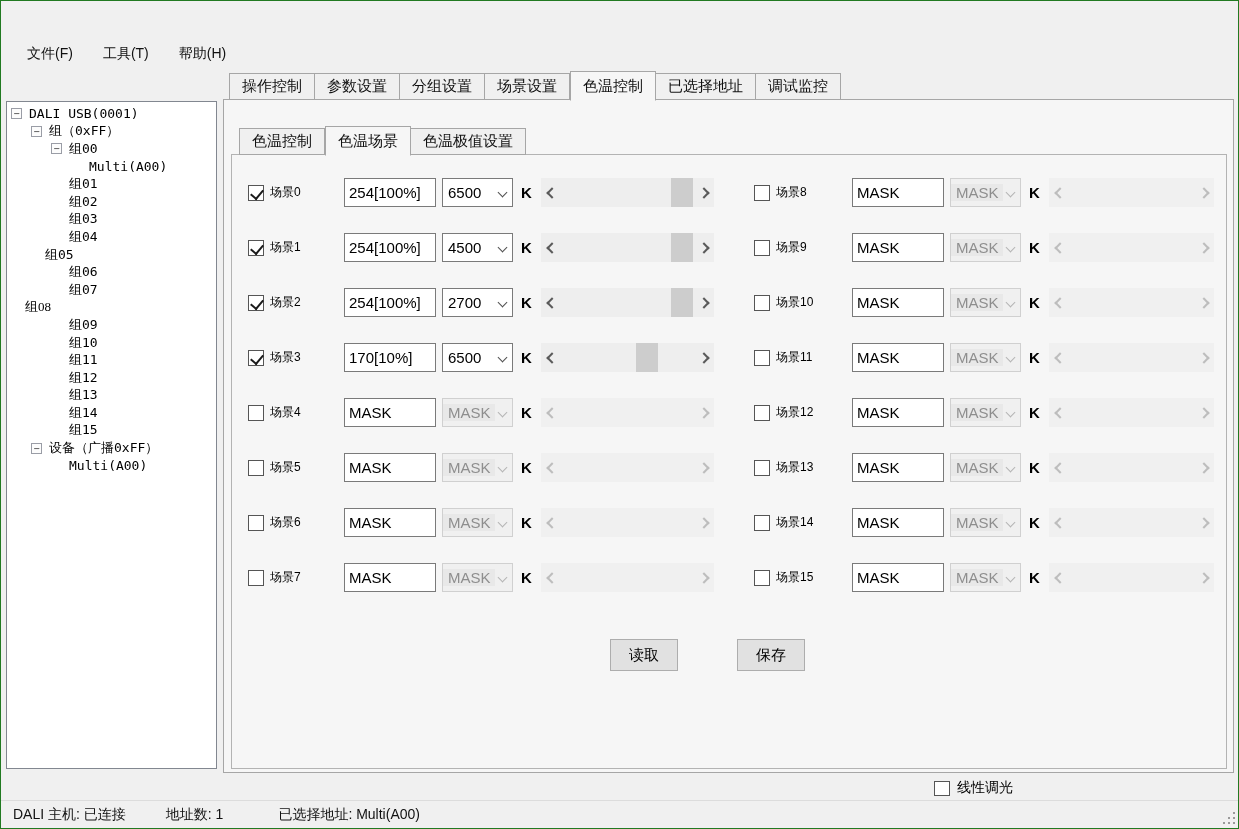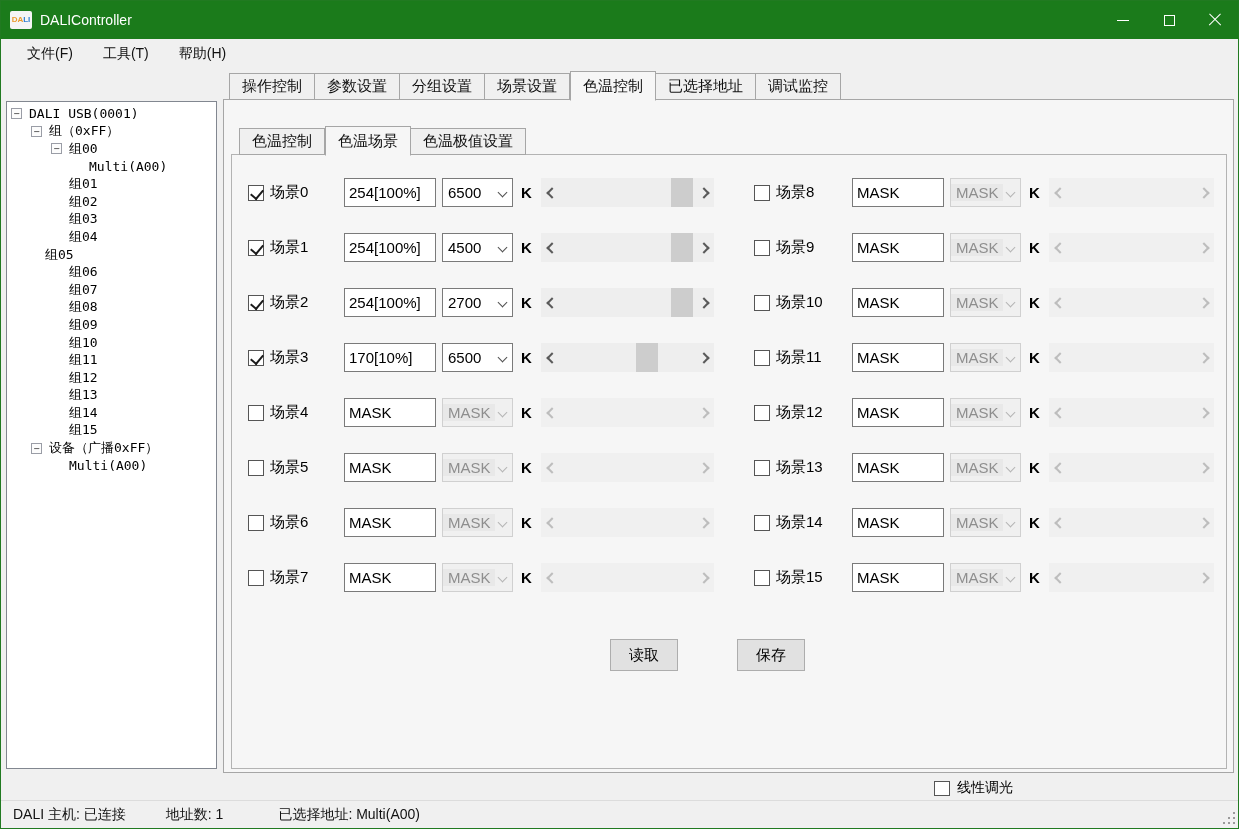--- a/index.html
+++ b/index.html
@@ -51,21 +51,21 @@
   .sub-page{ position:absolute; left:230px; top:153px; width:996px; height:615px;
     background:#f6f6f6; border:1px solid #b3b3b3; z-index:2; }
   
   .scene-col{ position:absolute; top:23px; }
   .col-left{ left:16px; width:466px; }
   .col-right{ left:522px; width:460px; }
   .scene-row{ display:flex; align-items:center; height:29px; margin-bottom:26px; }
   .checkbox{ position:relative; width:16px; height:16px; background:#fff; border:1px solid #555; flex:0 0 16px; }
   .checkbox.checked::after{ content:""; position:absolute; left:4px; top:1px; width:6px; height:10px;
     border:solid #1a1a1a; border-width:0 2px 2px 0; transform:rotate(40deg); }
-  .scene-name{ margin-left:6px; width:74px; font-size:15px; color:#000; }
+  .scene-name{ margin-left:6px; width:74px; font-size:12px; color:#000; }
   .col-right .scene-name{ width:76px; }
   .scene-value{ width:92px; height:29px; border:1px solid #7a7a7a; background:#fff; color:#000;
     font-size:15px; font-family:"Liberation Sans", sans-serif; padding:0 4px; outline:none; }
   .combo{ position:relative; width:71px; height:29px; margin-left:6px; background:#fff;
     border:1px solid #7a7a7a; display:flex; align-items:center; }
   .combo-text{ font-size:15px; color:#000; padding-left:5px; }
   .chevron{ position:absolute; right:6px; top:10px; width:7px; height:7px;
     border:solid #505050; border-width:0 1.5px 1.5px 0; transform:rotate(45deg); }
   .combo.off{ background:#f0f0f0; border-color:#d0d0d0; }
   .combo.off .combo-text{ color:#8e8e8e; background:#e8e8e8; padding-right:4px; }
@@ -95,38 +95,20 @@
   .status-count{ margin-left:40px; }
   .status-selected{ margin-left:55px; }
   .grip{ position:absolute; right:3px; bottom:4px; width:12px; height:12px; }
   .grip i{ position:absolute; width:2px; height:2px; background:#9a9a9a; }
 </style>
 </head>
 <body>
 
 <div class="window">
 
-  <div class="titlebar">
-    <div class="app-icon">
-        <b>DA</b>
-        <i>LI</i>
-      </div>
-    <div class="title-text">DALIController</div>
-    <div class="win-controls">
-      <div class="win-btn">
-          <div class="glyph-min"></div>
-        </div>
-      <div class="win-btn">
-          <div class="glyph-max"></div>
-        </div>
-      <div class="win-btn">
-          <div class="glyph-close"></div>
-        </div>
-    </div>
-  </div>
 
   <div class="menubar" id="menubar">
       <span class="menu-item">文件(F)</span>
       <span class="menu-item">工具(T)</span>
       <span class="menu-item">帮助(H)</span>
     </div>
 
   <div class="tree" id="tree">
       <div class="tree-row" style="padding-left: 4px;">
         <span class="expander">−</span>
@@ -165,21 +147,21 @@
         <span class="tree-label">组05</span>
       </div>
       <div class="tree-row" style="padding-left: 44px;">
         <span class="expander-space"></span>
         <span class="tree-label">组06</span>
       </div>
       <div class="tree-row" style="padding-left: 44px;">
         <span class="expander-space"></span>
         <span class="tree-label">组07</span>
       </div>
-      <div class="tree-row" style="padding-left: 44px;">
+      <div class="tree-row" style=" font-family: Liberation Serif, serif;">
         <span class="expander-space"></span>
         <span class="tree-label">组08</span>
       </div>
       <div class="tree-row" style="padding-left: 44px;">
         <span class="expander-space"></span>
         <span class="tree-label">组09</span>
       </div>
       <div class="tree-row" style="padding-left: 44px;">
         <span class="expander-space"></span>
         <span class="tree-label">组10</span>

